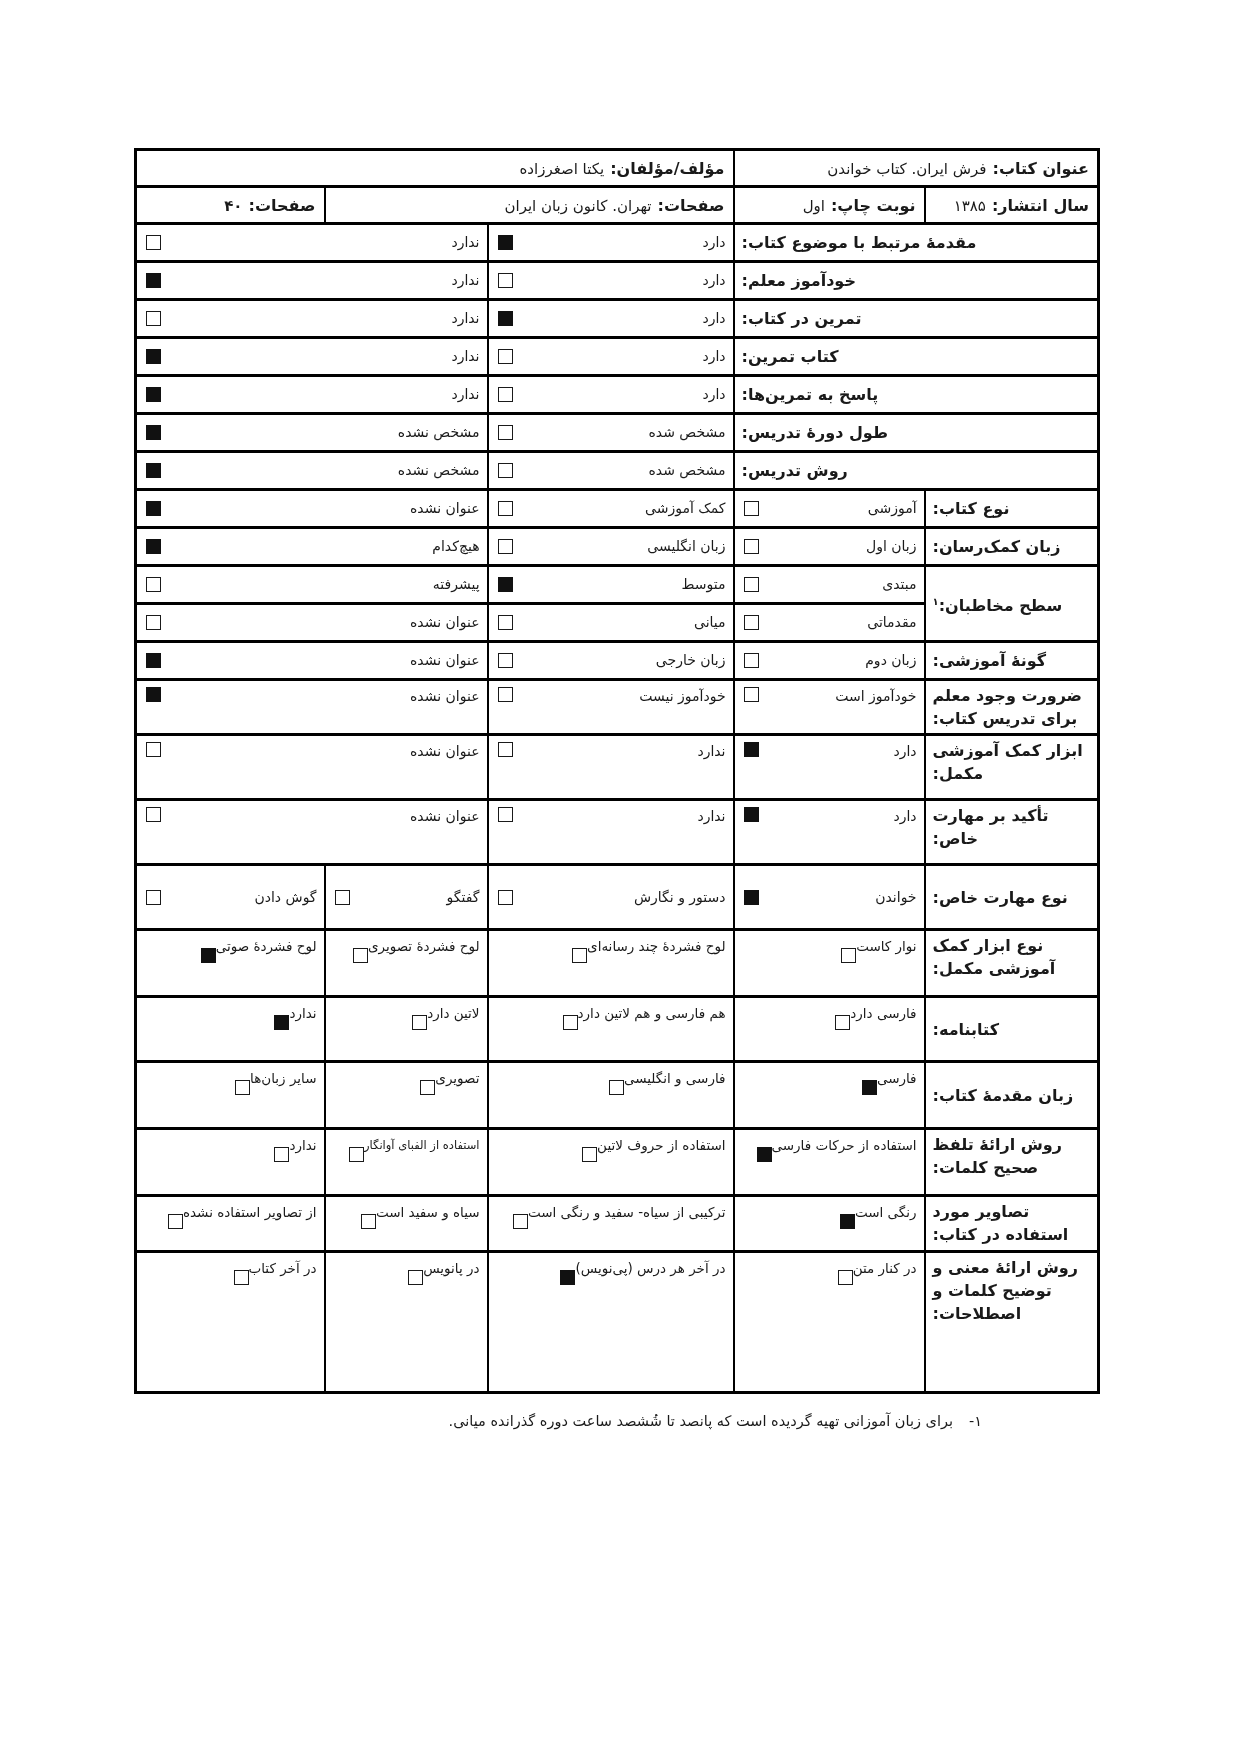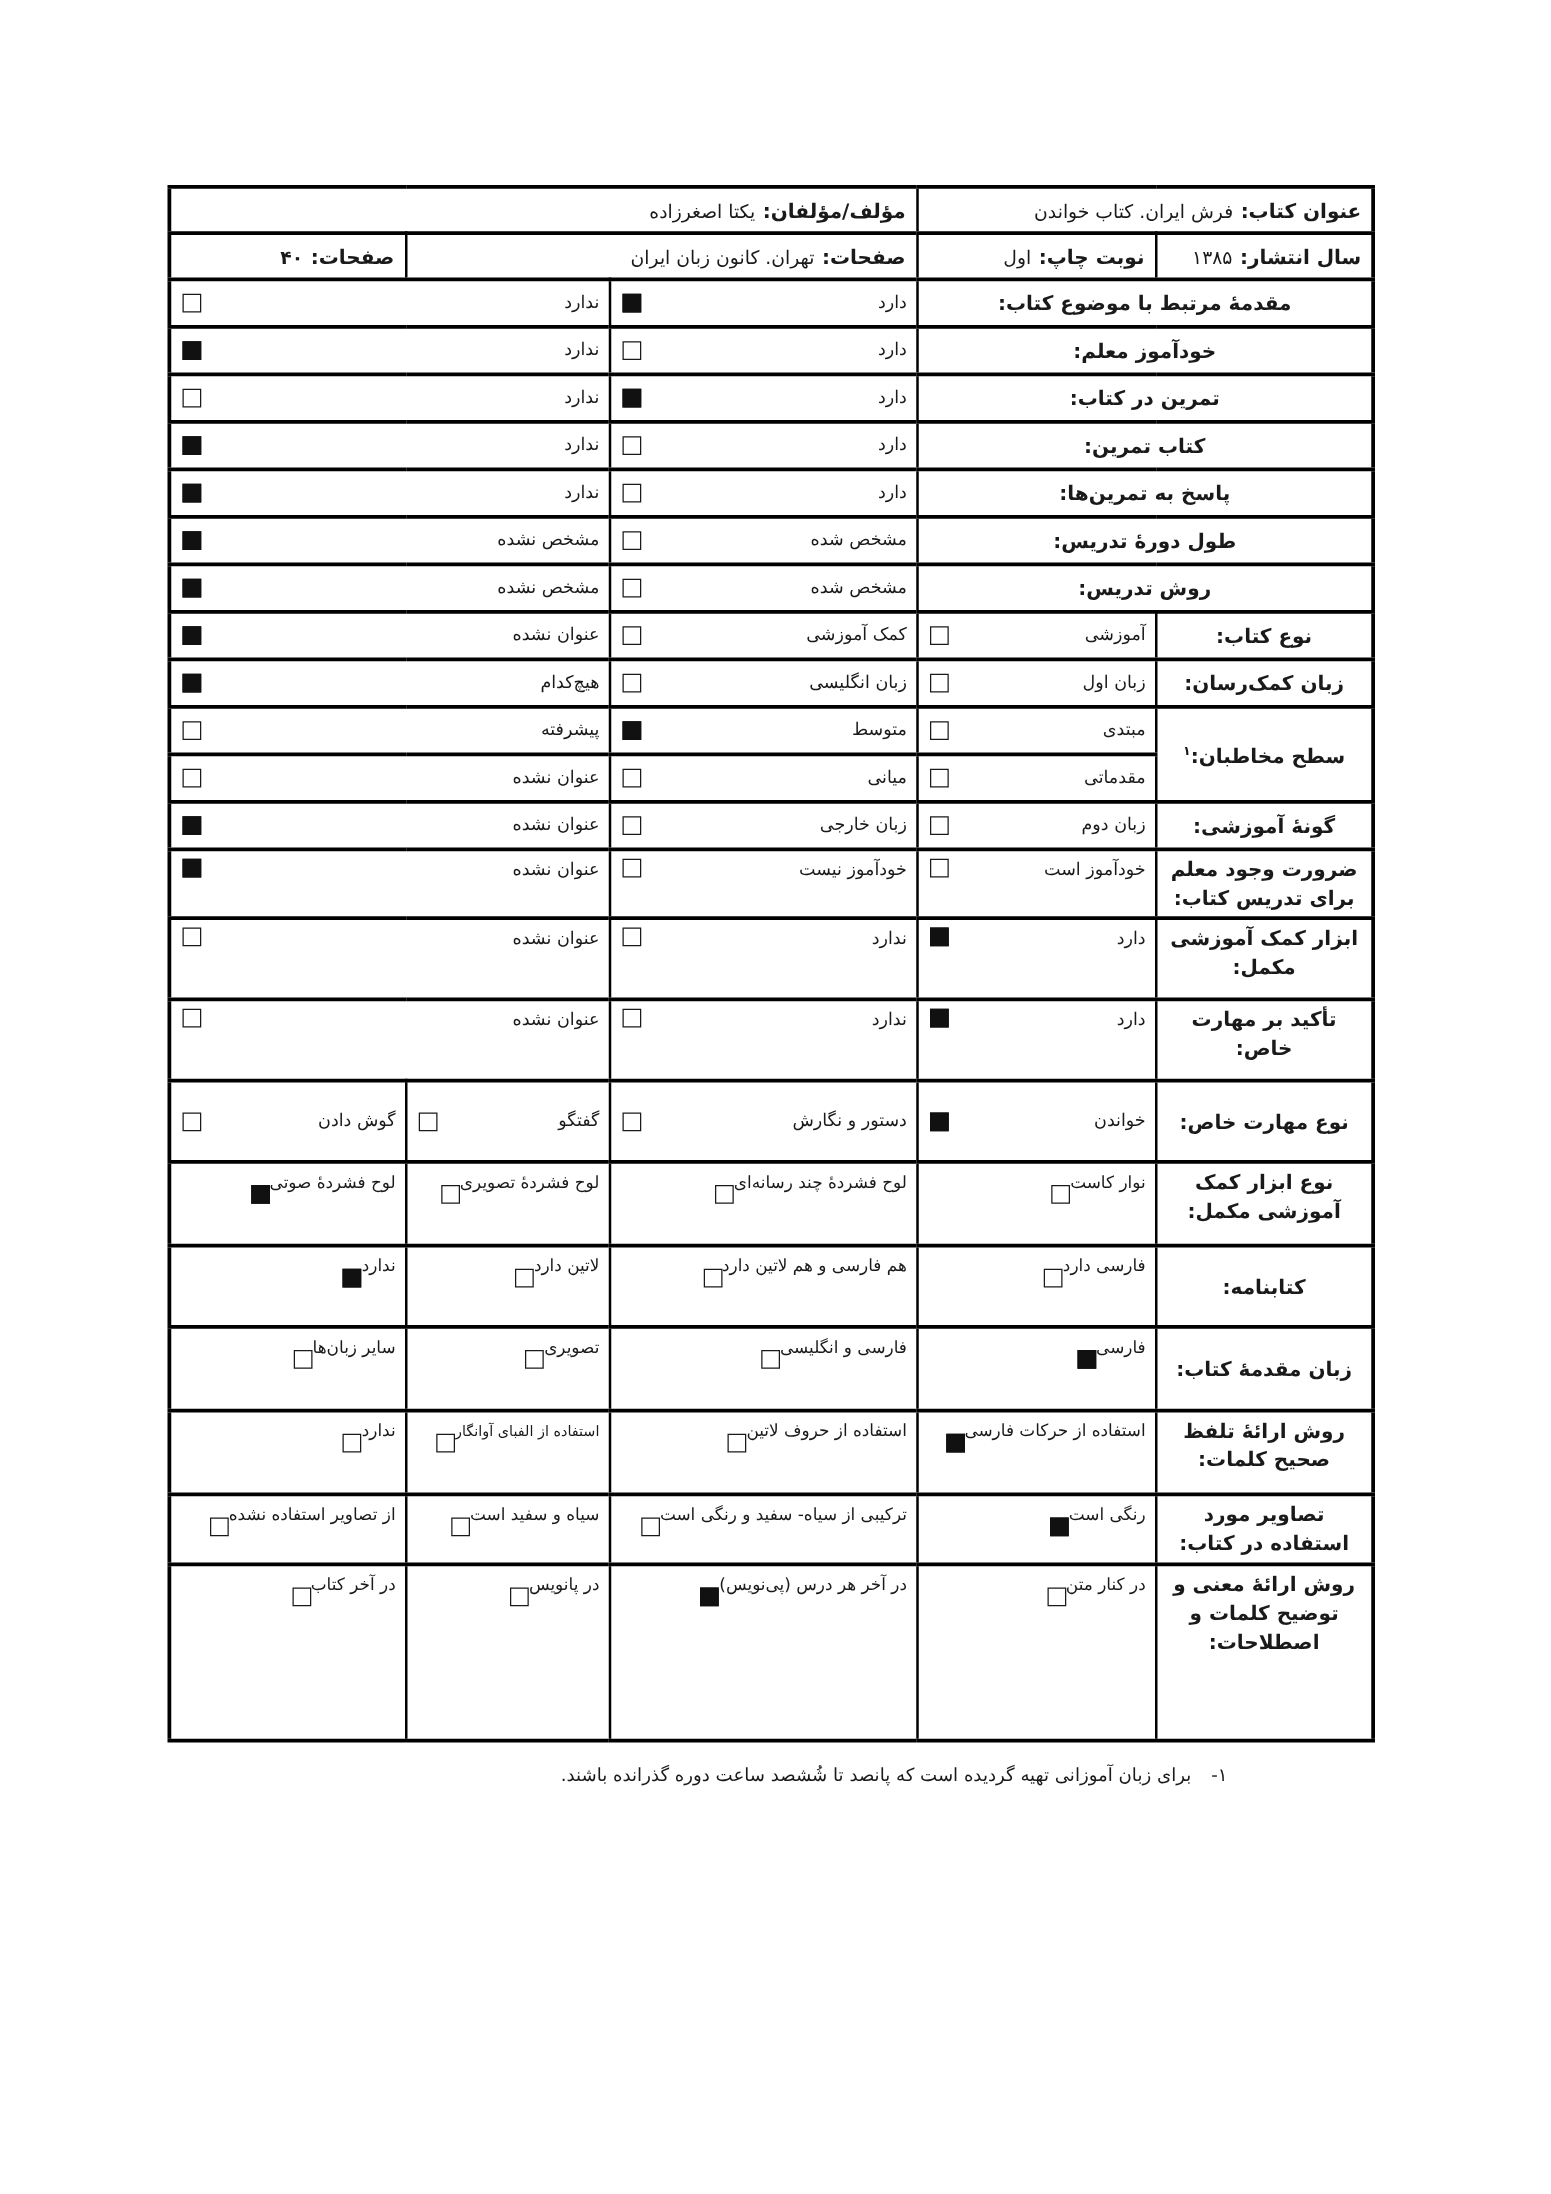--- a/index.html
+++ b/index.html
@@ -7,21 +7,21 @@
         font-family:"DejaVu Sans",sans-serif;color:#1a1a1a;direction:rtl;}
   table.form{position:absolute;top:148px;left:134px;width:963px;border-collapse:collapse;
         table-layout:fixed;border:3px solid #000;background:#fff;}
   td{border-left:2px solid #000;border-right:2px solid #000;
      border-top:3px solid #000;border-bottom:3px solid #000;
      padding:0;vertical-align:middle;overflow:hidden;}
   td.vt{vertical-align:top;}
   .hdr{padding:4px 8px;font-size:15px;white-space:nowrap;}
   .b{font-weight:bold;font-size:16px;margin-left:6px;}
   .bv{font-weight:bold;margin-left:20px;}
-  .lbl{font-weight:bold;text-align:center;padding:3px 7px;font-size:16px;line-height:23px;}
+  .lbl{font-weight:bold;text-align:left;padding:3px 7px;font-size:16px;line-height:23px;}
   .lbl sup{font-size:10px;font-weight:bold;}
   .opt{display:flex;justify-content:space-between;align-items:center;padding:0 7px 0 9px;}
   td.vt .opt{padding-top:6px;align-items:flex-start;}
   .opt2{display:flex;flex-direction:row;padding:6px 7px 0 9px;}
   .opt2 .txt{align-self:flex-start;}
   .opt2 .cb{align-self:flex-end;margin-top:11px;margin-left:3px;}
   .txt{font-size:13.5px;line-height:19px;}
   .opt .txt{font-size:14px;}
   .txt.sm{font-size:11.5px;}
   .cb{flex:none;width:13px;height:13px;border:1.5px solid #1a1a1a;background:#fff;display:inline-block;}
@@ -589,15 +589,15 @@
               <span class="txt">در آخر کتاب</span>
               <span class="cb"></span>
             </div>
           </td>
     </tr>
   </tbody>
     </table>
 
   <div class="footnote">
     <span>۱-</span>
-    <span>برای زبان آموزانی تهیه گردیده است که پانصد تا شُشصد ساعت دوره گذرانده باشند.</span>
+    <span>برای زبان آموزانی تهیه گردیده است که پانصد تا شُشصد ساعت دوره گذرانده میانی.</span>
   </div>
 </div>
 
 </body></html>

